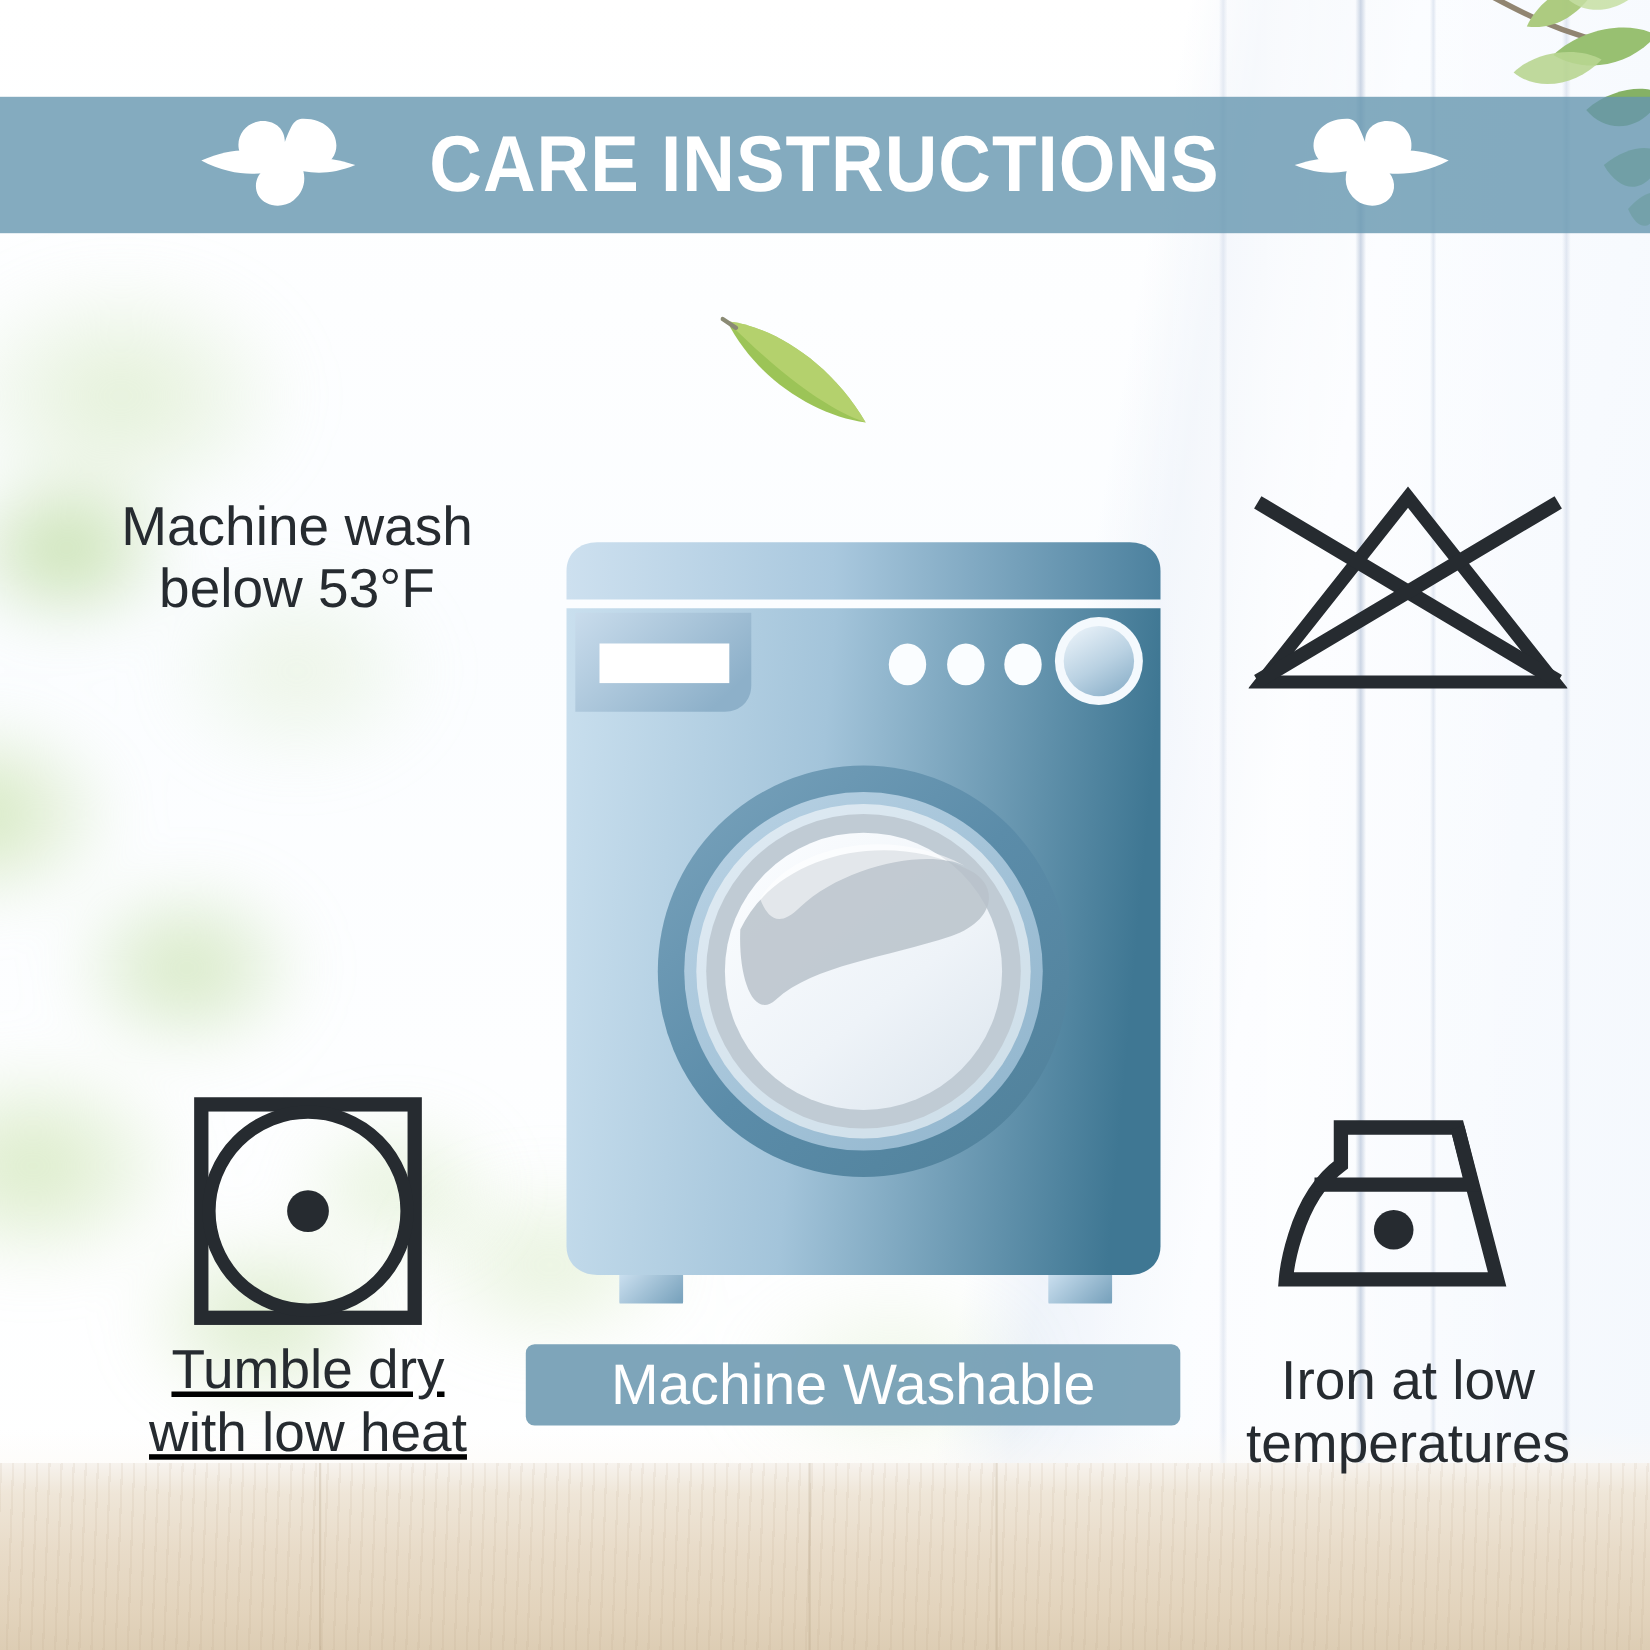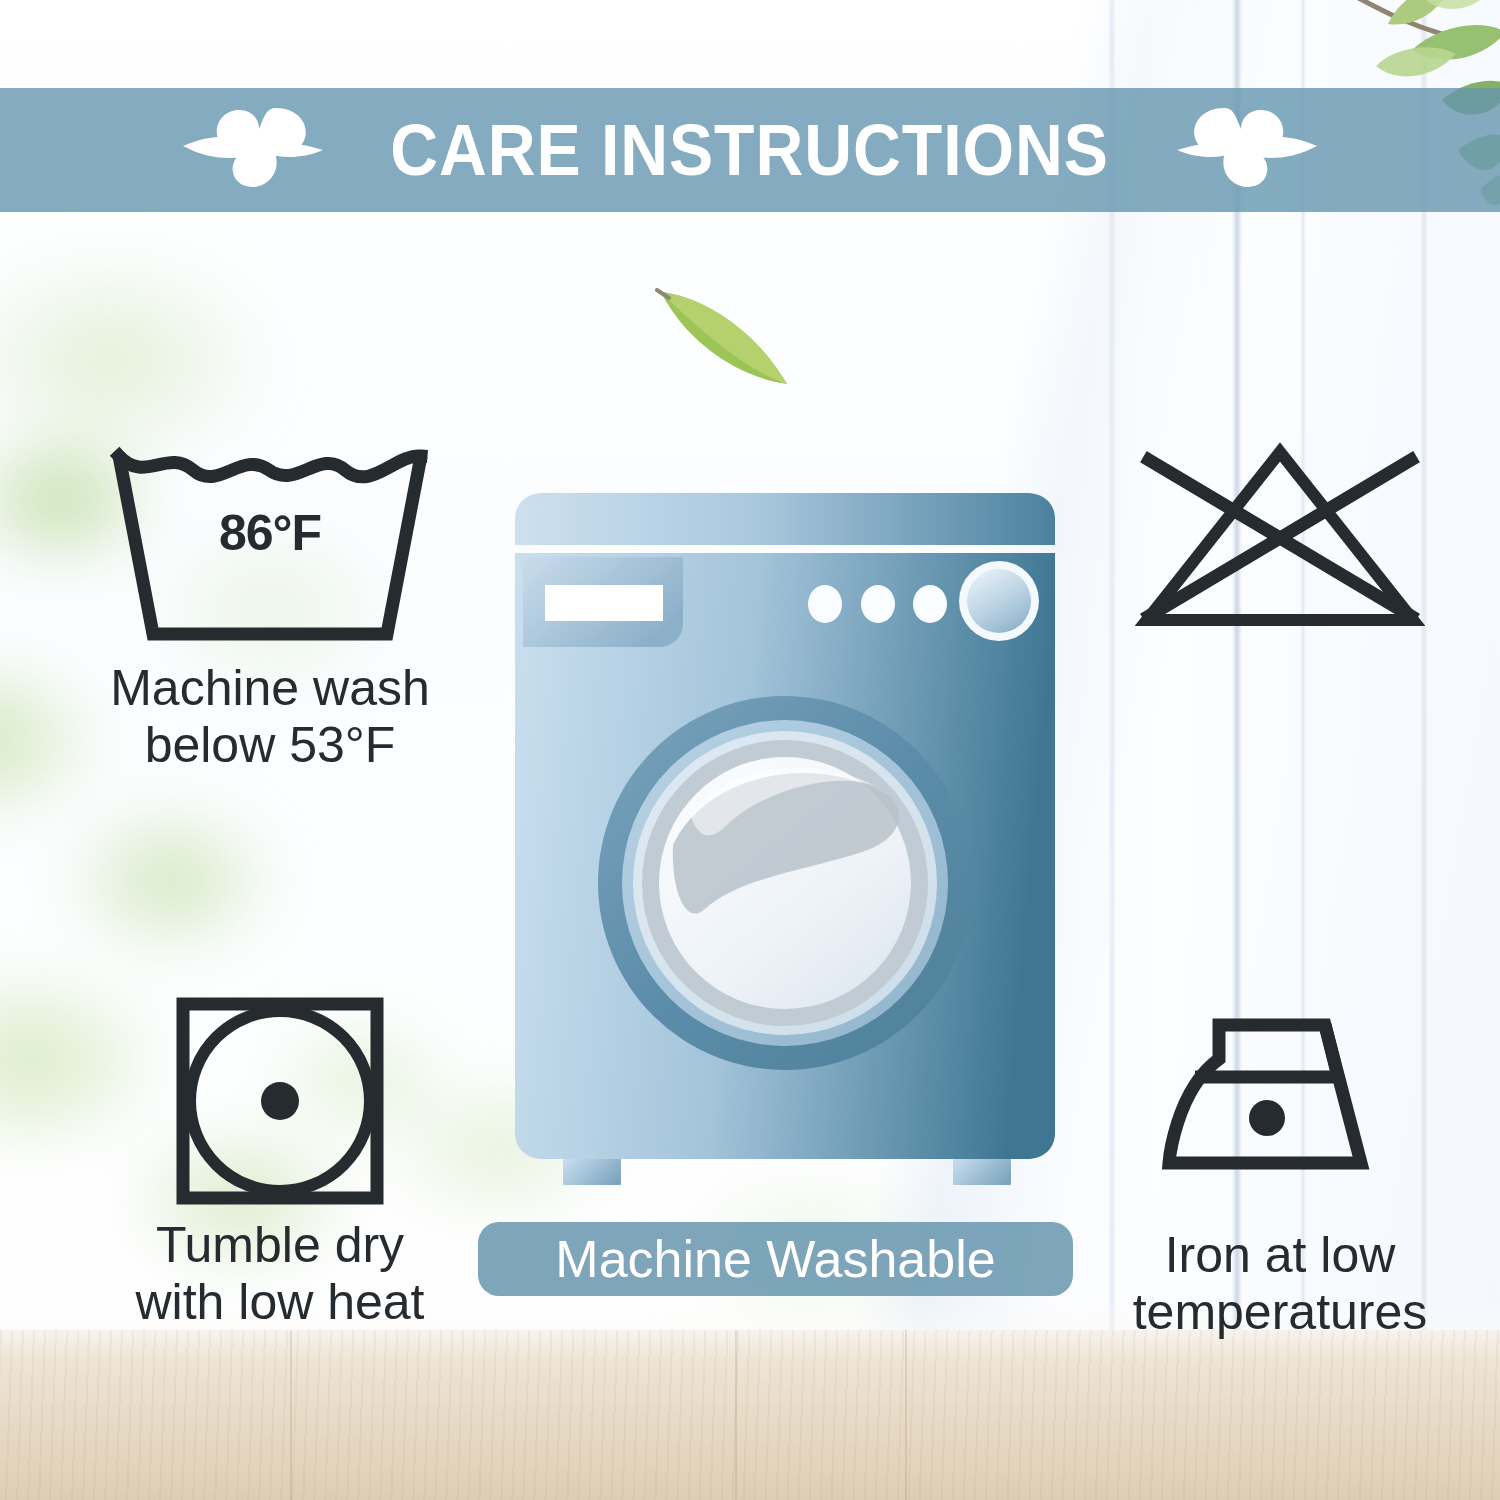--- a/index.html
+++ b/index.html
@@ -85,38 +85,38 @@
   
   .care{position:absolute;display:flex;flex-direction:column;align-items:center;}
   .care .sym{display:block;}
   .care .cap{
     margin-top:10px;text-align:center;color:#262b30;
     font-size:50px;line-height:1.14;white-space:pre-line;
     font-family:"Liberation Sans","DejaVu Sans",sans-serif;
   }
   #care-wash {left:55px; top:440px;  width:430px;}
   #care-bleach{left:1065px;top:440px; width:430px;}
-  #care-dry  {left:80px;  top:995px;  width:400px;}
+  #care-dry  {left:80px;  top:995px;  width:400px;text-decoration:underline;}
   #care-iron {left:1070px;top:995px;  width:420px;gap:32px;}
   #care-bleach .cap, #care-iron .cap{}
 
   .temp-label{
     position:absolute;left:0;right:0;top:64px;text-align:center;
     font-size:50px;font-weight:bold;color:#262b30;letter-spacing:-1px;
     font-family:"Liberation Sans","DejaVu Sans",sans-serif;
   }
   .sym-wrap{position:relative;}
 
   
   .washer{position:absolute;left:505px;top:485px;width:560px;height:700px;}
 
   
   .badge{
     position:absolute;left:478px;top:1222px;width:595px;height:74px;
-    background:rgba(108,152,176,.88);border-radius:21px;
+    background:rgba(108,152,176,.88);border-radius:8px;
     display:flex;align-items:center;justify-content:center;
   }
   .badge-text{
     color:#ffffff;font-size:52px;line-height:1;
     font-family:"Liberation Sans","DejaVu Sans",sans-serif;
   }
 </style>
 </head>
 <body>
 
@@ -174,27 +174,20 @@
       <g fill="#ffffff">
         <path d="M101 6 C123 6 134 22 130 36 C126 49 111 54 99 48 C104 60 102 72 92 80 C82 88 66 86 60 76 C55 67 58 56 68 50 C55 52 44 45 42 33 C40 20 50 8 64 8 C76 8 84 16 84 27 C90 12 92 6 101 6Z"></path>
         <path d="M88 43 C70 36 44 28 8 44 C42 62 70 56 88 50Z"></path>
         <path d="M88 43 C104 40 124 40 148 48 C124 58 104 56 88 50Z"></path>
         <circle cx="88" cy="46.5" r="9"></circle>
       </g>
     </svg>
   </div>
 
   <div class="care" id="care-wash">
-    <div class="sym-wrap">
-      <svg class="sym" width="330" height="210" viewBox="0 0 330 210">
-        <path d="M14 16 C40 44 62 8 88 30 C114 52 136 10 164 30 C192 50 214 8 240 30 C266 52 290 14 316 16" fill="none" stroke="#262b30" stroke-width="13" stroke-linecap="square"></path>
-        <path d="M14 16 L48 194 L282 194 L316 16" fill="none" stroke="#262b30" stroke-width="13" stroke-linejoin="miter"></path>
-      </svg>
-      <div class="temp-label">86°F</div>
-    </div>
     <div class="cap">Machine wash
 below 53°F</div>
   </div>
 
   <div class="care" id="care-bleach">
     <svg class="sym" width="290" height="192" viewBox="0 0 290 192">
       <path d="M145 12 L278 180 L12 180 Z" fill="none" stroke="#262b30" stroke-width="12" stroke-linejoin="miter"></path>
       <line x1="14" y1="20" x2="276" y2="176" stroke="#262b30" stroke-width="13" stroke-linecap="square"></line>
       <line x1="276" y1="20" x2="14" y2="176" stroke="#262b30" stroke-width="13" stroke-linecap="square"></line>
     </svg>

